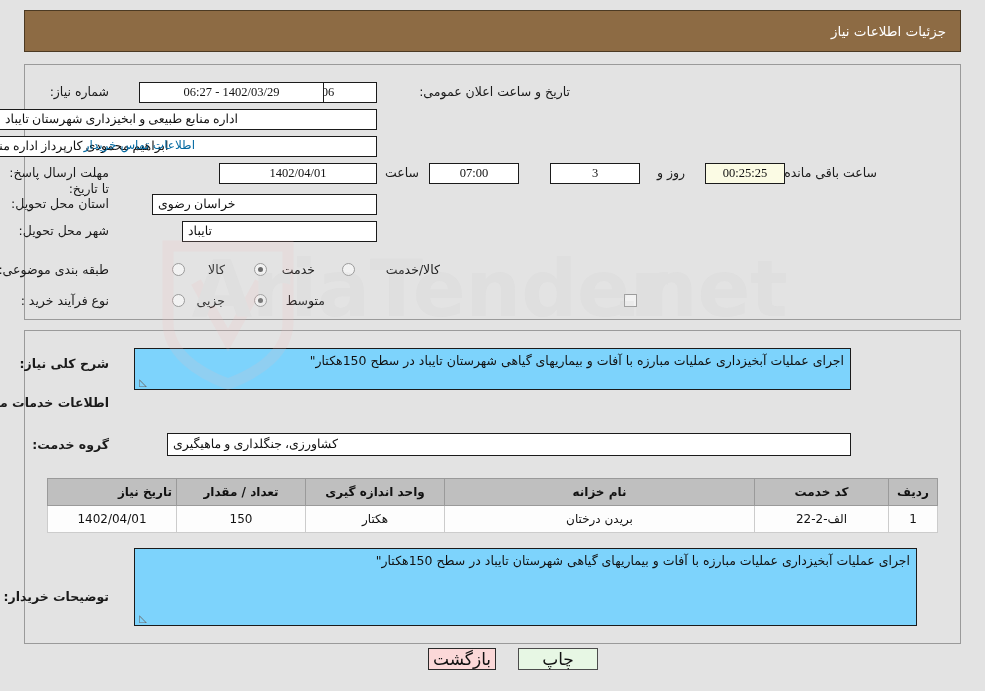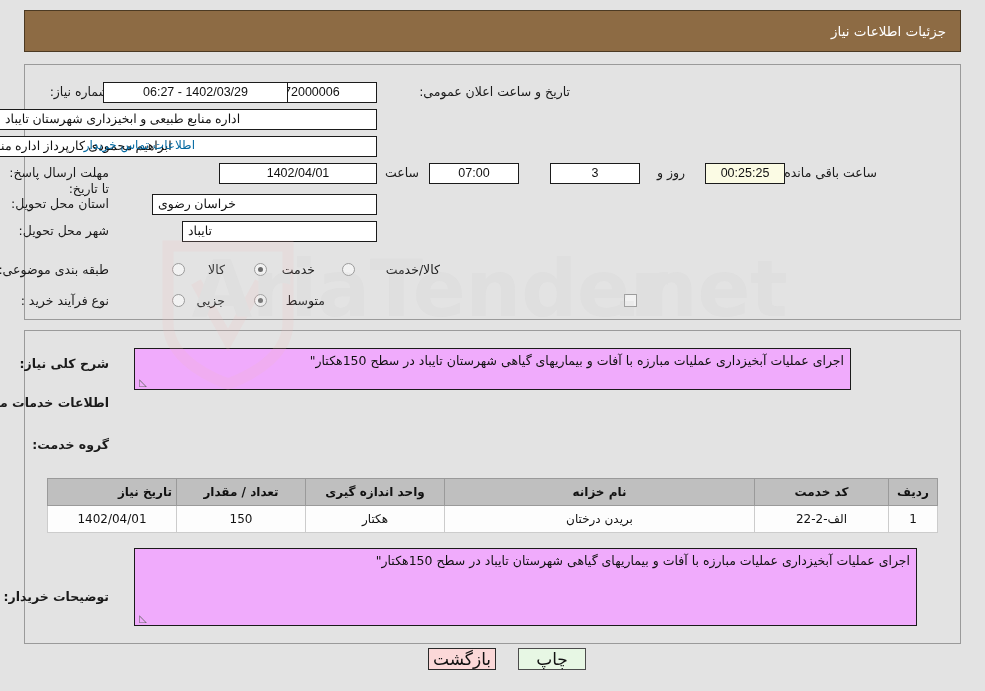--- a/index.html
+++ b/index.html
@@ -68,38 +68,39 @@
   }
   .lbl.bold { font-weight: bold; }
   .lbl.two  { white-space: normal; line-height: 16px; }
 
   
   .fld {
     position: absolute;
     background: #ffffff;
     border: 1px solid #1b1b1b;
     box-sizing: border-box;
-    font-family: Liberation Sans, sans-serif;
+    font-family: Liberation Serif, serif;
     font-size: 12.5px;
     color: #111;
     height: 21px;
     line-height: 19px;
     padding: 0 5px;
     display: flex;
     align-items: center;
     overflow: hidden;
     white-space: nowrap;
+    margin-left: 36px;
   }
   .fld.center  { justify-content: center; }
   .fld.right   { justify-content: flex-end; }
   .fld.cream   { background: #fbfbe4; }
 
   .ta {
     position: absolute;
-    background: #f0abfc;
+    background: #7dd3fc;
     border: 1px solid #1b1b1b;
     box-sizing: border-box;
     font-size: 12.5px;
     color: #111;
     padding: 3px 6px 17px 6px;
     overflow: hidden;
     line-height: 17px;
     text-align: right;
   }
   .ta .grip {
@@ -248,20 +249,21 @@
 
   <div class="lbl bold" style="right:876px; top:356px;">شرح کلی نیاز:</div>
   <div class="ta" style="right:134px; top:348px; width:717px; height:42px;">
     <span>اجرای عملیات آبخیزداری عملیات مبارزه با آفات و بیماریهای گیاهی شهرستان تایباد در سطح 150هکتار"</span>
     <span class="grip">◺</span>
   </div>
 
   <div class="lbl bold" style="right:876px; top:395px;">اطلاعات خدمات مورد نیاز</div>
 
   <div class="lbl bold" style="right:876px; top:437px;">گروه خدمت:</div>
+  <div class="fld right" style="right:134px; top:433px; width:684px; height:23px;">کشاورزی، جنگلداری و ماهیگیری</div>
 
   <table class="tbl">
     <thead>
       <tr>
         <th style="width:40px;">ردیف</th>
         <th style="width:125px;">کد خدمت</th>
         <th>نام خزانه</th>
         <th style="width:130px;">واحد اندازه گیری</th>
         <th style="width:120px;">تعداد / مقدار</th>
         <th style="width:120px;text-align:right;">تاریخ نیاز</th>
@@ -278,21 +280,21 @@
       </tr>
     </tbody>
   </table>
 
   <div class="lbl bold" style="right:876px; top:589px;">توضیحات خریدار:</div>
   <div class="ta" style="right:68px; top:548px; width:783px; height:78px;">
     <span>اجرای عملیات آبخیزداری عملیات مبارزه با آفات و بیماریهای گیاهی شهرستان تایباد در سطح 150هکتار"</span>
     <span class="grip">◺</span>
   </div>
 
-  <div class="btn print" style="left:518px; top:648px; width:68px;">چاپ</div>
+  <div class="btn print" style="left:518px; top:648px; width:80px;">چاپ</div>
   <div class="btn back" style="left:428px; top:648px; width:68px;">بازگشت</div>
 
   <svg class="watermark" viewBox="0 0 985 691" xmlns="http://www.w3.org/2000/svg">
     <g opacity="0.55">
       <path d="M168 246 L168 322 C168 352 196 372 228 384 C260 372 288 352 288 322 L288 246 Z" fill="none" stroke="#f0b9b9" stroke-width="11"></path>
       <path d="M196 282 L228 340 L260 282" fill="none" stroke="#f0b9b9" stroke-width="11"></path>
       <text x="430" y="316" font-family="DejaVu Sans, sans-serif" font-size="78" font-weight="bold" fill="#c9c9c9" text-anchor="middle" direction="ltr">AriaTender</text>
       <text x="700" y="316" font-family="DejaVu Sans, sans-serif" font-size="78" font-weight="bold" fill="#c9c9c9" text-anchor="middle" direction="ltr">.net</text>
     </g>
   </svg>

